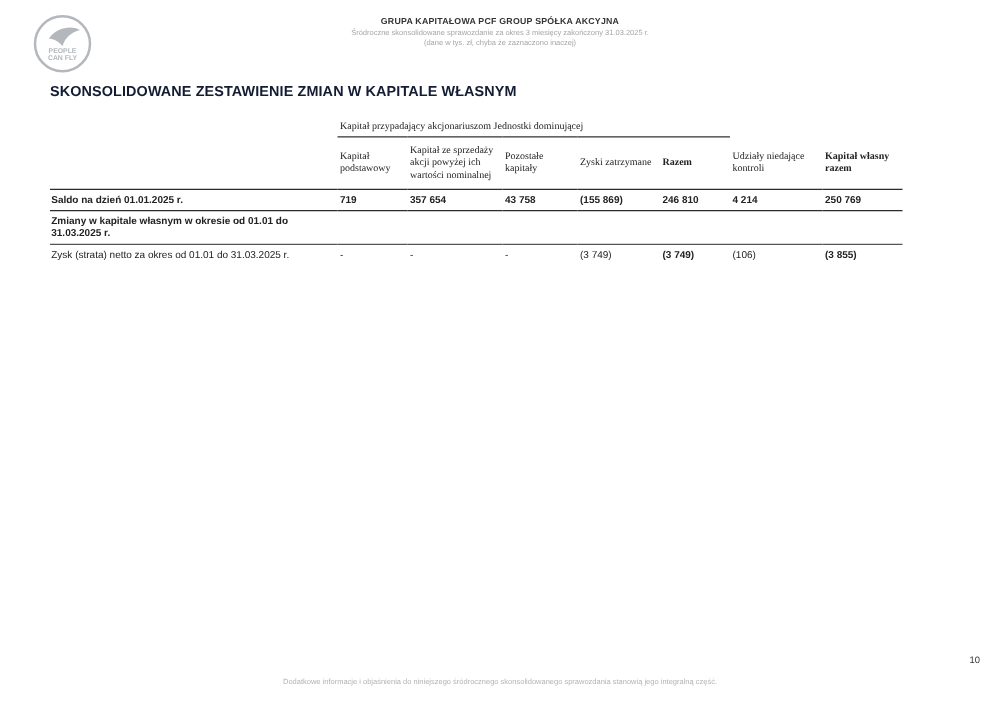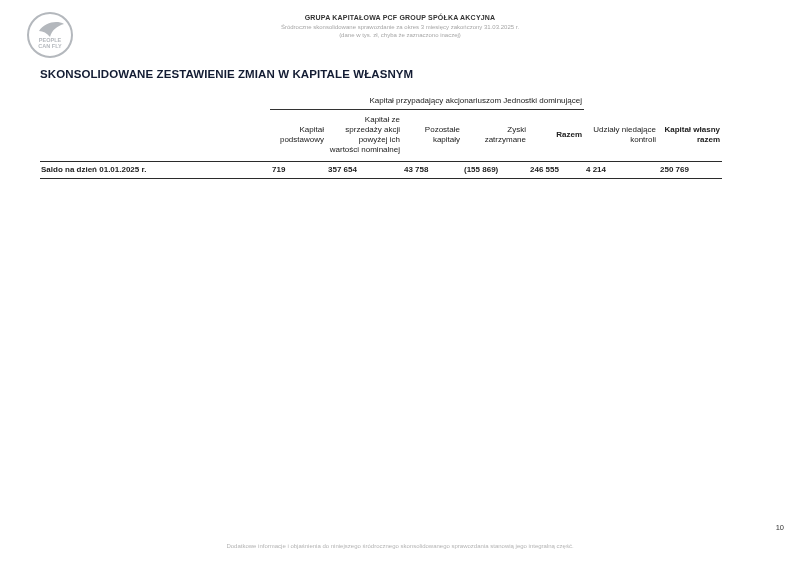--- a/index.html
+++ b/index.html
@@ -34,21 +34,21 @@
     border-collapse: collapse;
     table-layout: fixed;
     font-size: 8px;
     color: #222;
   }
   col.c-label { width: 230px; }
   col.c1 { width: 56px; } col.c2 { width: 76px; } col.c3 { width: 60px; }
   col.c4 { width: 66px; } col.c5 { width: 56px; } col.c6 { width: 74px; }
   col.c7 { width: 64px; }
 
-  th { font-weight: normal; text-align: right; vertical-align: middle; padding: 2px 2px; line-height: 1.25; }
+  th { font-weight: normal; text-align: left; vertical-align: middle; padding: 2px 2px; line-height: 1.25; font-family: Liberation Serif, serif; }
   th.group-header { border-bottom: 1px solid #333; padding-bottom: 3px; font-size: 8px; }
   thead tr.col-row th { padding: 5px 2px 6px 2px; }
   th.bold-col, td:nth-child(6), td:nth-child(8) { font-weight: bold; }
 
   td { padding: 3px 2px; vertical-align: top; line-height: 1.25; }
   td.num-cell { padding-right: 5px; }
   td.label-cell { text-align: left; padding-left: 1px; }
 
   tr.row-opening td { border-top: 1.2px solid #2b2b2b; border-bottom: 1.2px solid #2b2b2b; font-weight: bold; }
   tr.row-section td { border-bottom: 0.8px solid #555; font-weight: bold; }
@@ -118,21 +118,41 @@
       <th class="bold-col">Kapitał własny razem</th>
     </tr>
   </thead>
   <tbody>
       <tr class="row-opening">
         <td class="label-cell">Saldo na dzień 01.01.2025 r.</td>
         <td class="num-cell">719</td>
         <td class="num-cell">357 654</td>
         <td class="num-cell">43 758</td>
         <td class="num-cell">(155 869)</td>
-        <td class="num-cell">246 555</td>
+        <td class="num-cell">246 810</td>
         <td class="num-cell">4 214</td>
         <td class="num-cell">250 769</td>
+      </tr>
+      <tr class="row-section">
+        <td class="label-cell">Zmiany w kapitale własnym w okresie od 01.01 do 31.03.2025 r.</td>
+        <td class="num-cell"></td>
+        <td class="num-cell"></td>
+        <td class="num-cell"></td>
+        <td class="num-cell"></td>
+        <td class="num-cell"></td>
+        <td class="num-cell"></td>
+        <td class="num-cell"></td>
+      </tr>
+      <tr class="row-normal">
+        <td class="label-cell">Zysk (strata) netto za okres od 01.01 do 31.03.2025 r.</td>
+        <td class="num-cell">-</td>
+        <td class="num-cell">-</td>
+        <td class="num-cell">-</td>
+        <td class="num-cell">(3 749)</td>
+        <td class="num-cell">(3 749)</td>
+        <td class="num-cell">(106)</td>
+        <td class="num-cell">(3 855)</td>
       </tr>
     </tbody>
 </table>
 
 <div class="page-number">10</div>
 <div class="footer-note">Dodatkowe informacje i objaśnienia do niniejszego śródrocznego skonsolidowanego sprawozdania stanowią jego integralną część.</div>
 
 </body></html>

